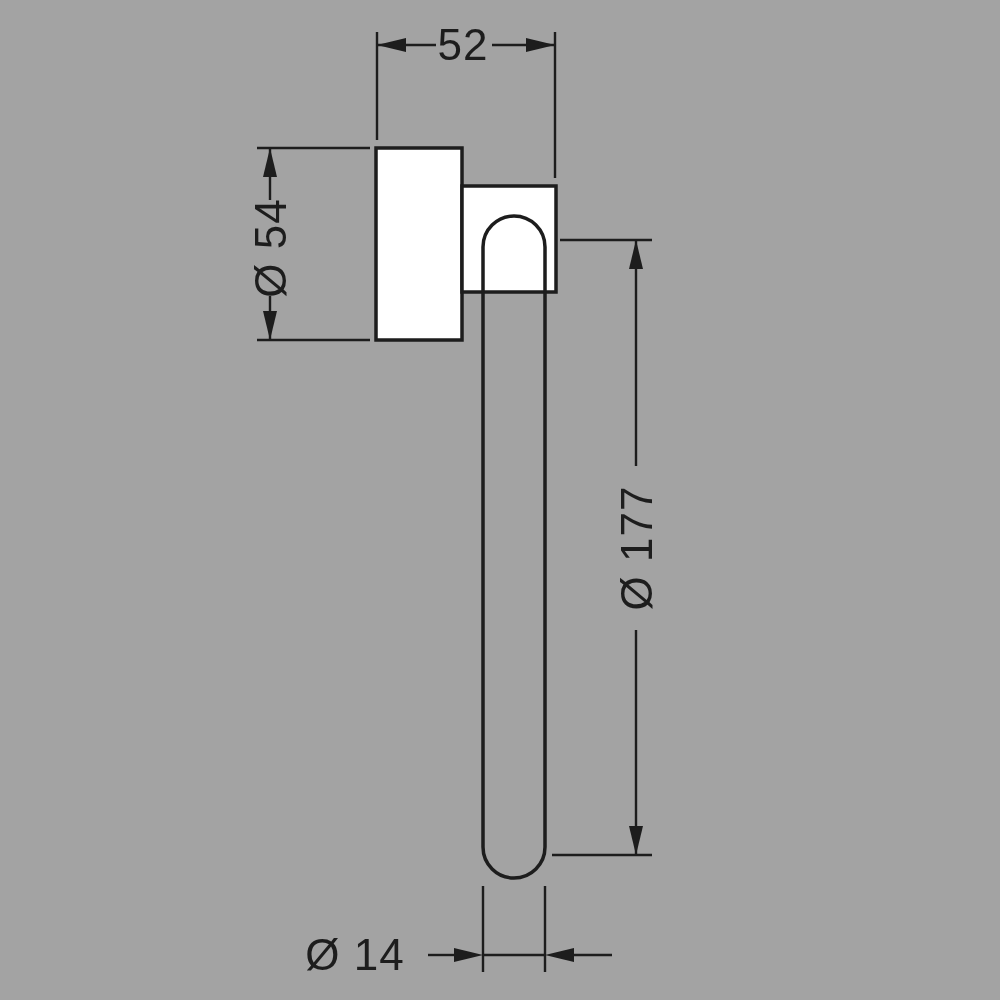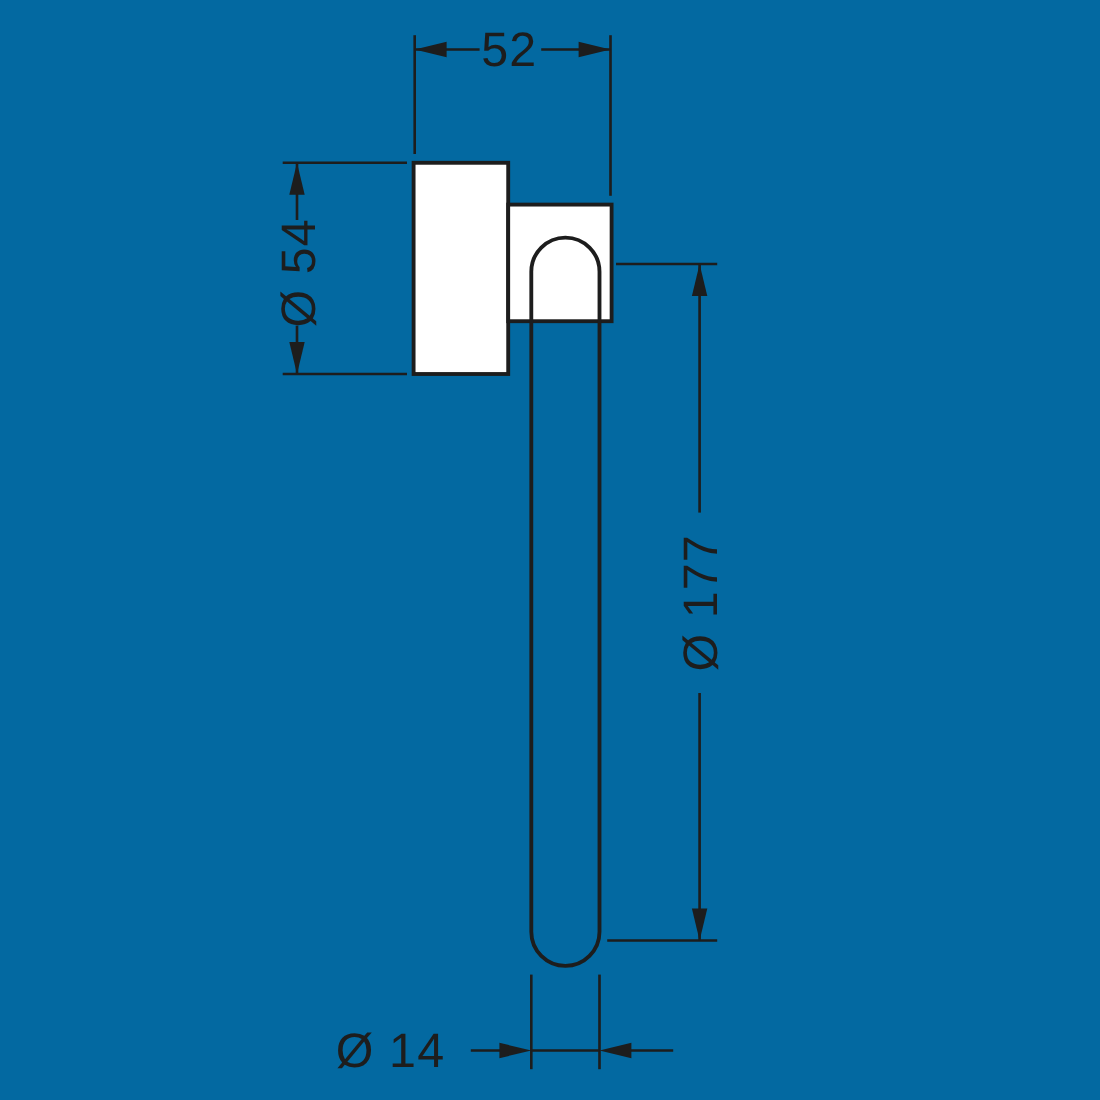--- a/index.html
+++ b/index.html
@@ -4,21 +4,21 @@
 <style>
   html, body {
     margin: 0;
     padding: 0;
     background: #ffffff;
   }
   .canvas {
     position: relative;
     width: 1000px;
     height: 1000px;
-    background: #0369a1;
+    background: #a3a3a3;
     overflow: hidden;
   }
   svg { display: block; }
   .part {
     fill: #ffffff;
     stroke: #1d1d1d;
     stroke-width: 3.5;
   }
   .part-open {
     fill: none;

